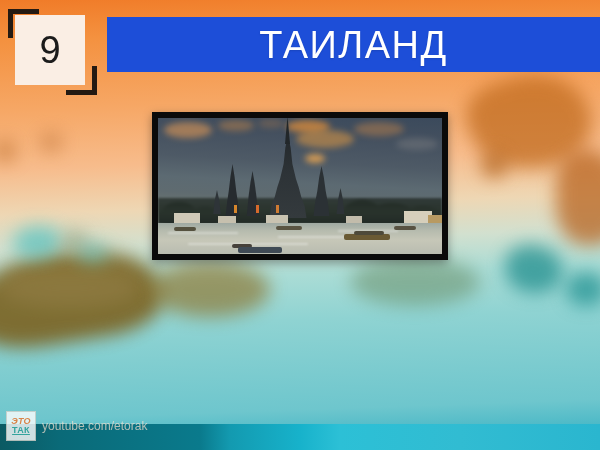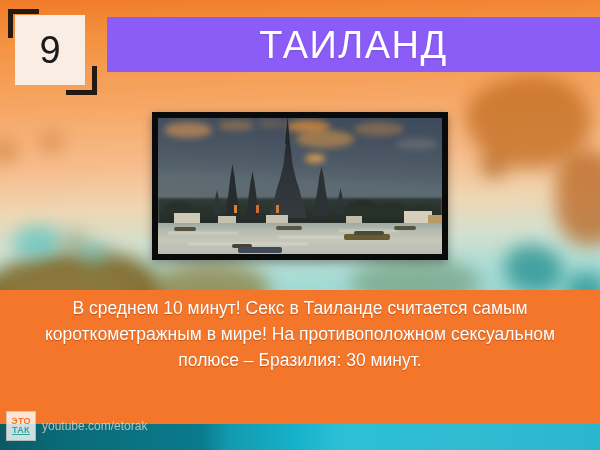--- a/index.html
+++ b/index.html
@@ -64,21 +64,21 @@
       #0b5a63 0px, #0a6a78 60px, #0a7a8c 200px,
       #139ab0 230px, #17b2cb 300px, #2cc0d6 340px,
       #31bcd2 460px, #2ab6cf 600px);
   }
 
   
   .title-bar {
     position: absolute;
     left: 107px; top: 17px;
     width: 493px; height: 55px;
-    background: #8b5cf6;
+    background: #1d4ed8;
     display: flex;
     align-items: center;
     justify-content: center;
   }
   .title-text {
     color: #ffffff;
     font-size: 38px;
     letter-spacing: 1.5px;
     font-weight: 400;
     line-height: 1;
@@ -274,21 +274,21 @@
     flex-direction: column;
     align-items: center;
     justify-content: center;
     line-height: 1;
   }
   .wm-l1, .wm-l2 {
     font-size: 9px;
     font-weight: bold;
     letter-spacing: .3px;
   }
-  .wm-l1 { color: #f4762a; }
+  .wm-l1 { color: #f4762a; font-style: italic; }
   .wm-l2 { color: #3db5ab; text-decoration: underline; }
   .wm-url {
     color: #ffe6d2;
     font-size: 12px;
     opacity: .85;
     white-space: nowrap;
   }
 </style>
 </head>
 <body>
@@ -369,23 +369,20 @@
       <span class="boat bo5"></span>
       <span class="boat bo6"></span>
       <span class="boat bo7"></span>
       <span class="boat bo1"></span>
       <span class="boat bo2"></span>
       <span class="boat bo4"></span>
       <span class="boat bo3"></span>
     </div>
   </div>
 
-  <div class="caption-band">
-    <p class="caption-text">В среднем 10 минут! Секс в Таиланде считается самым короткометражным в мире! На противоположном сексуальном полюсе – Бразилия: 30 минут.</p>
-  </div>
 
   <div class="watermark">
     <div class="wm-logo">
       <span class="wm-l1">ЭТО</span>
       <span class="wm-l2">ТАК</span>
     </div>
     <span class="wm-url">youtube.com/etorak</span>
   </div>
 
 </div>

